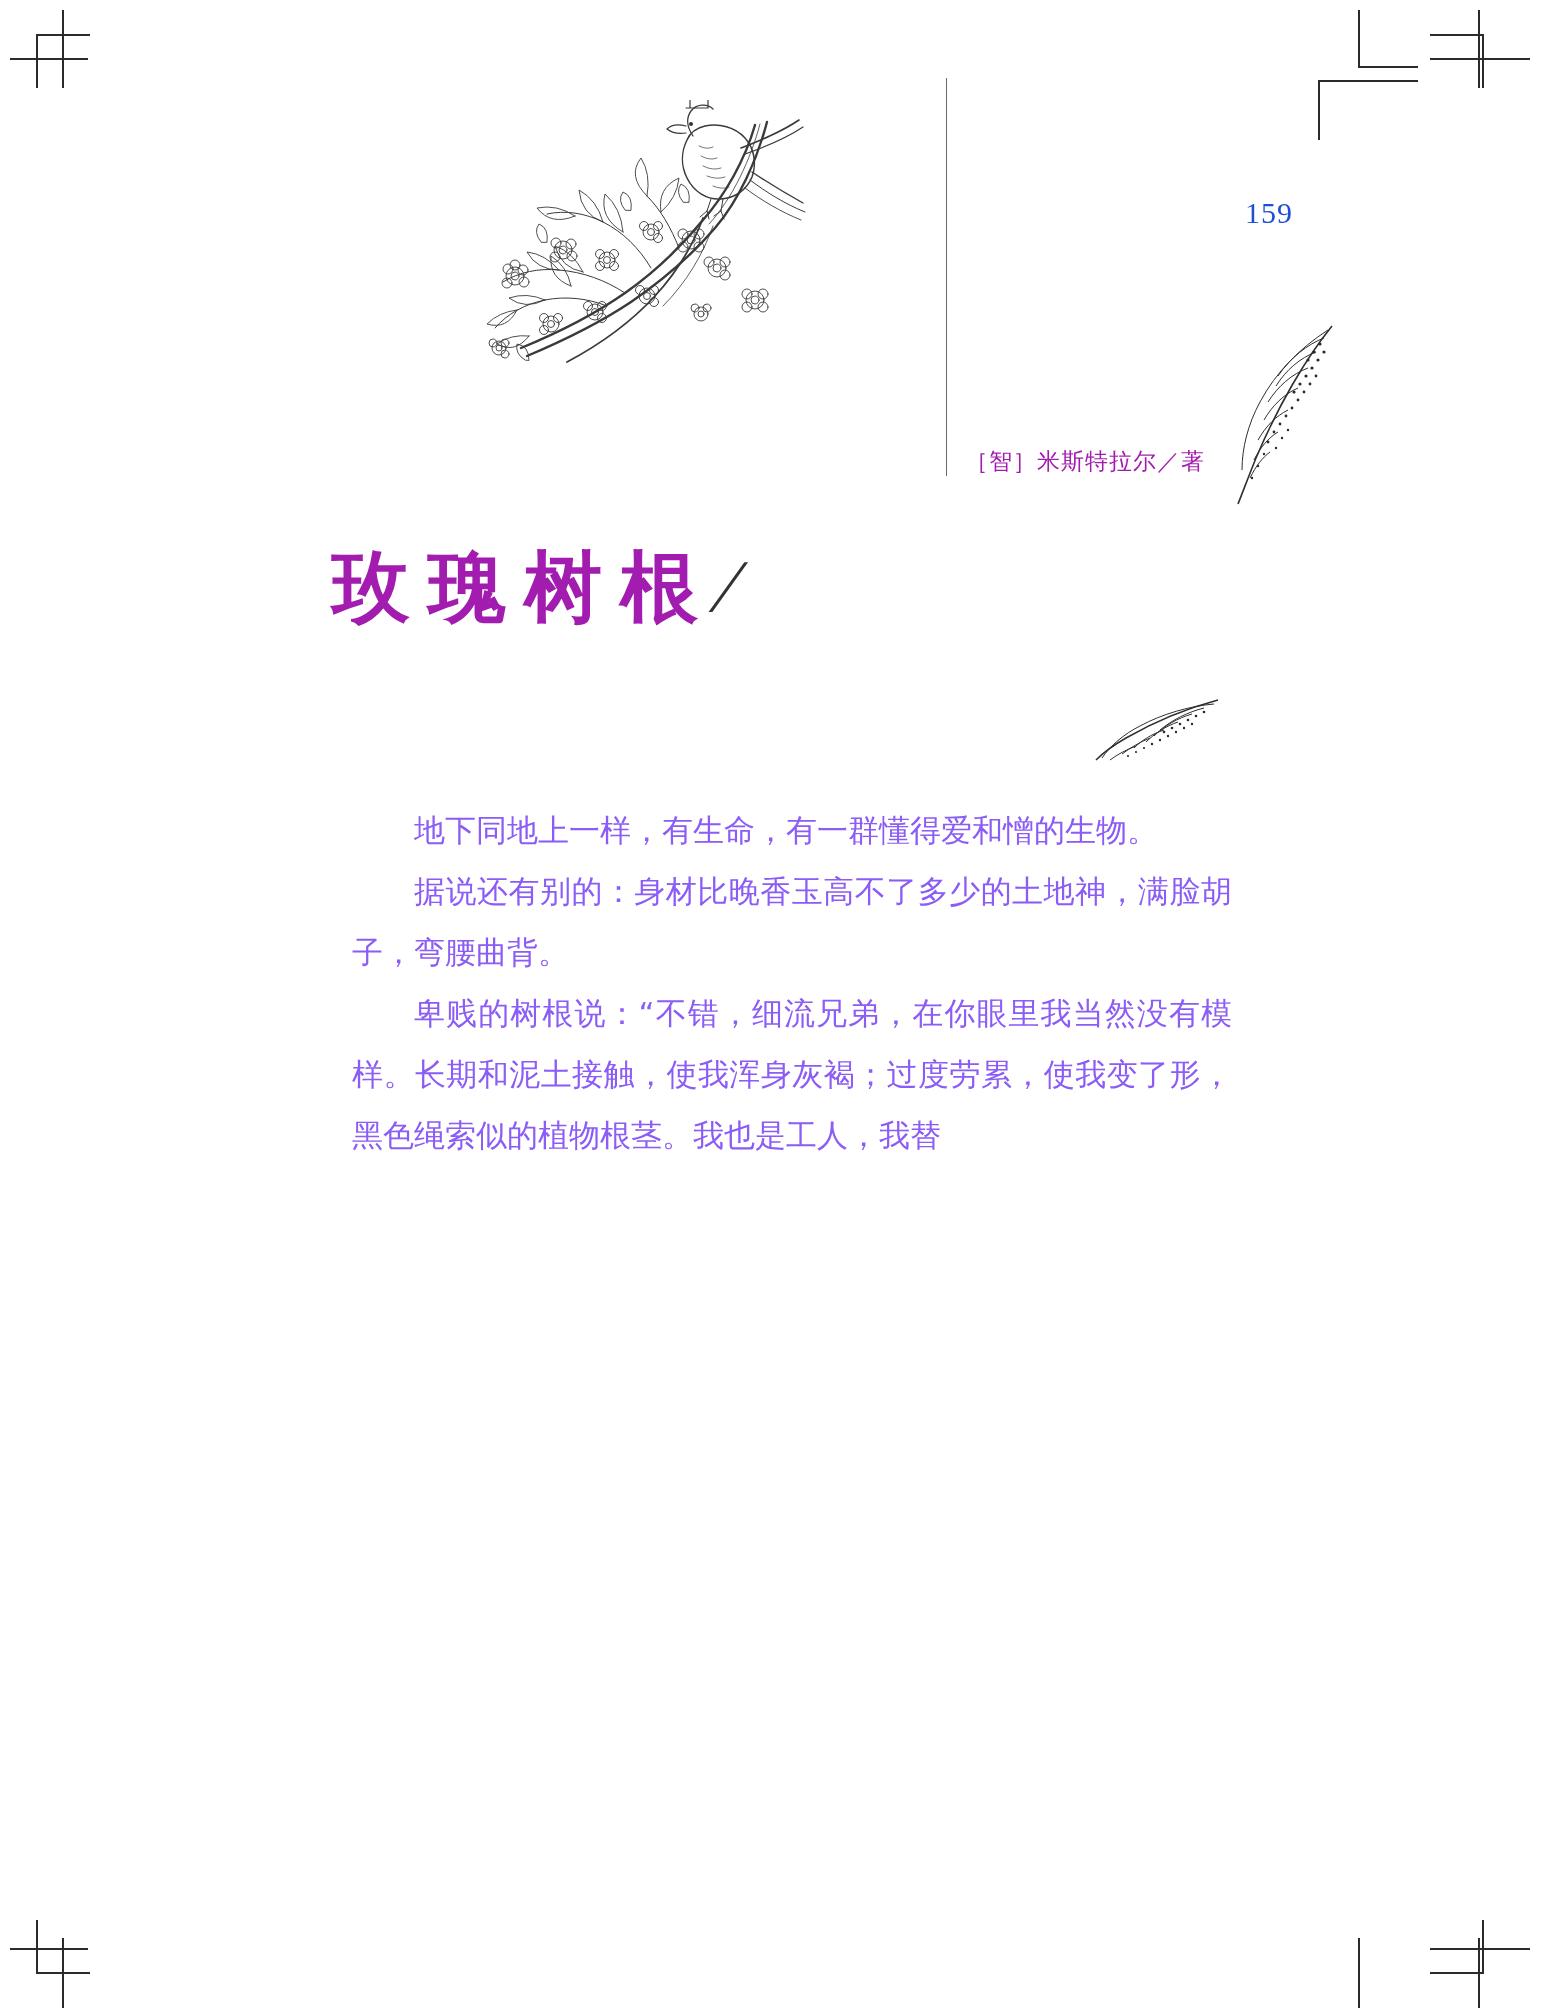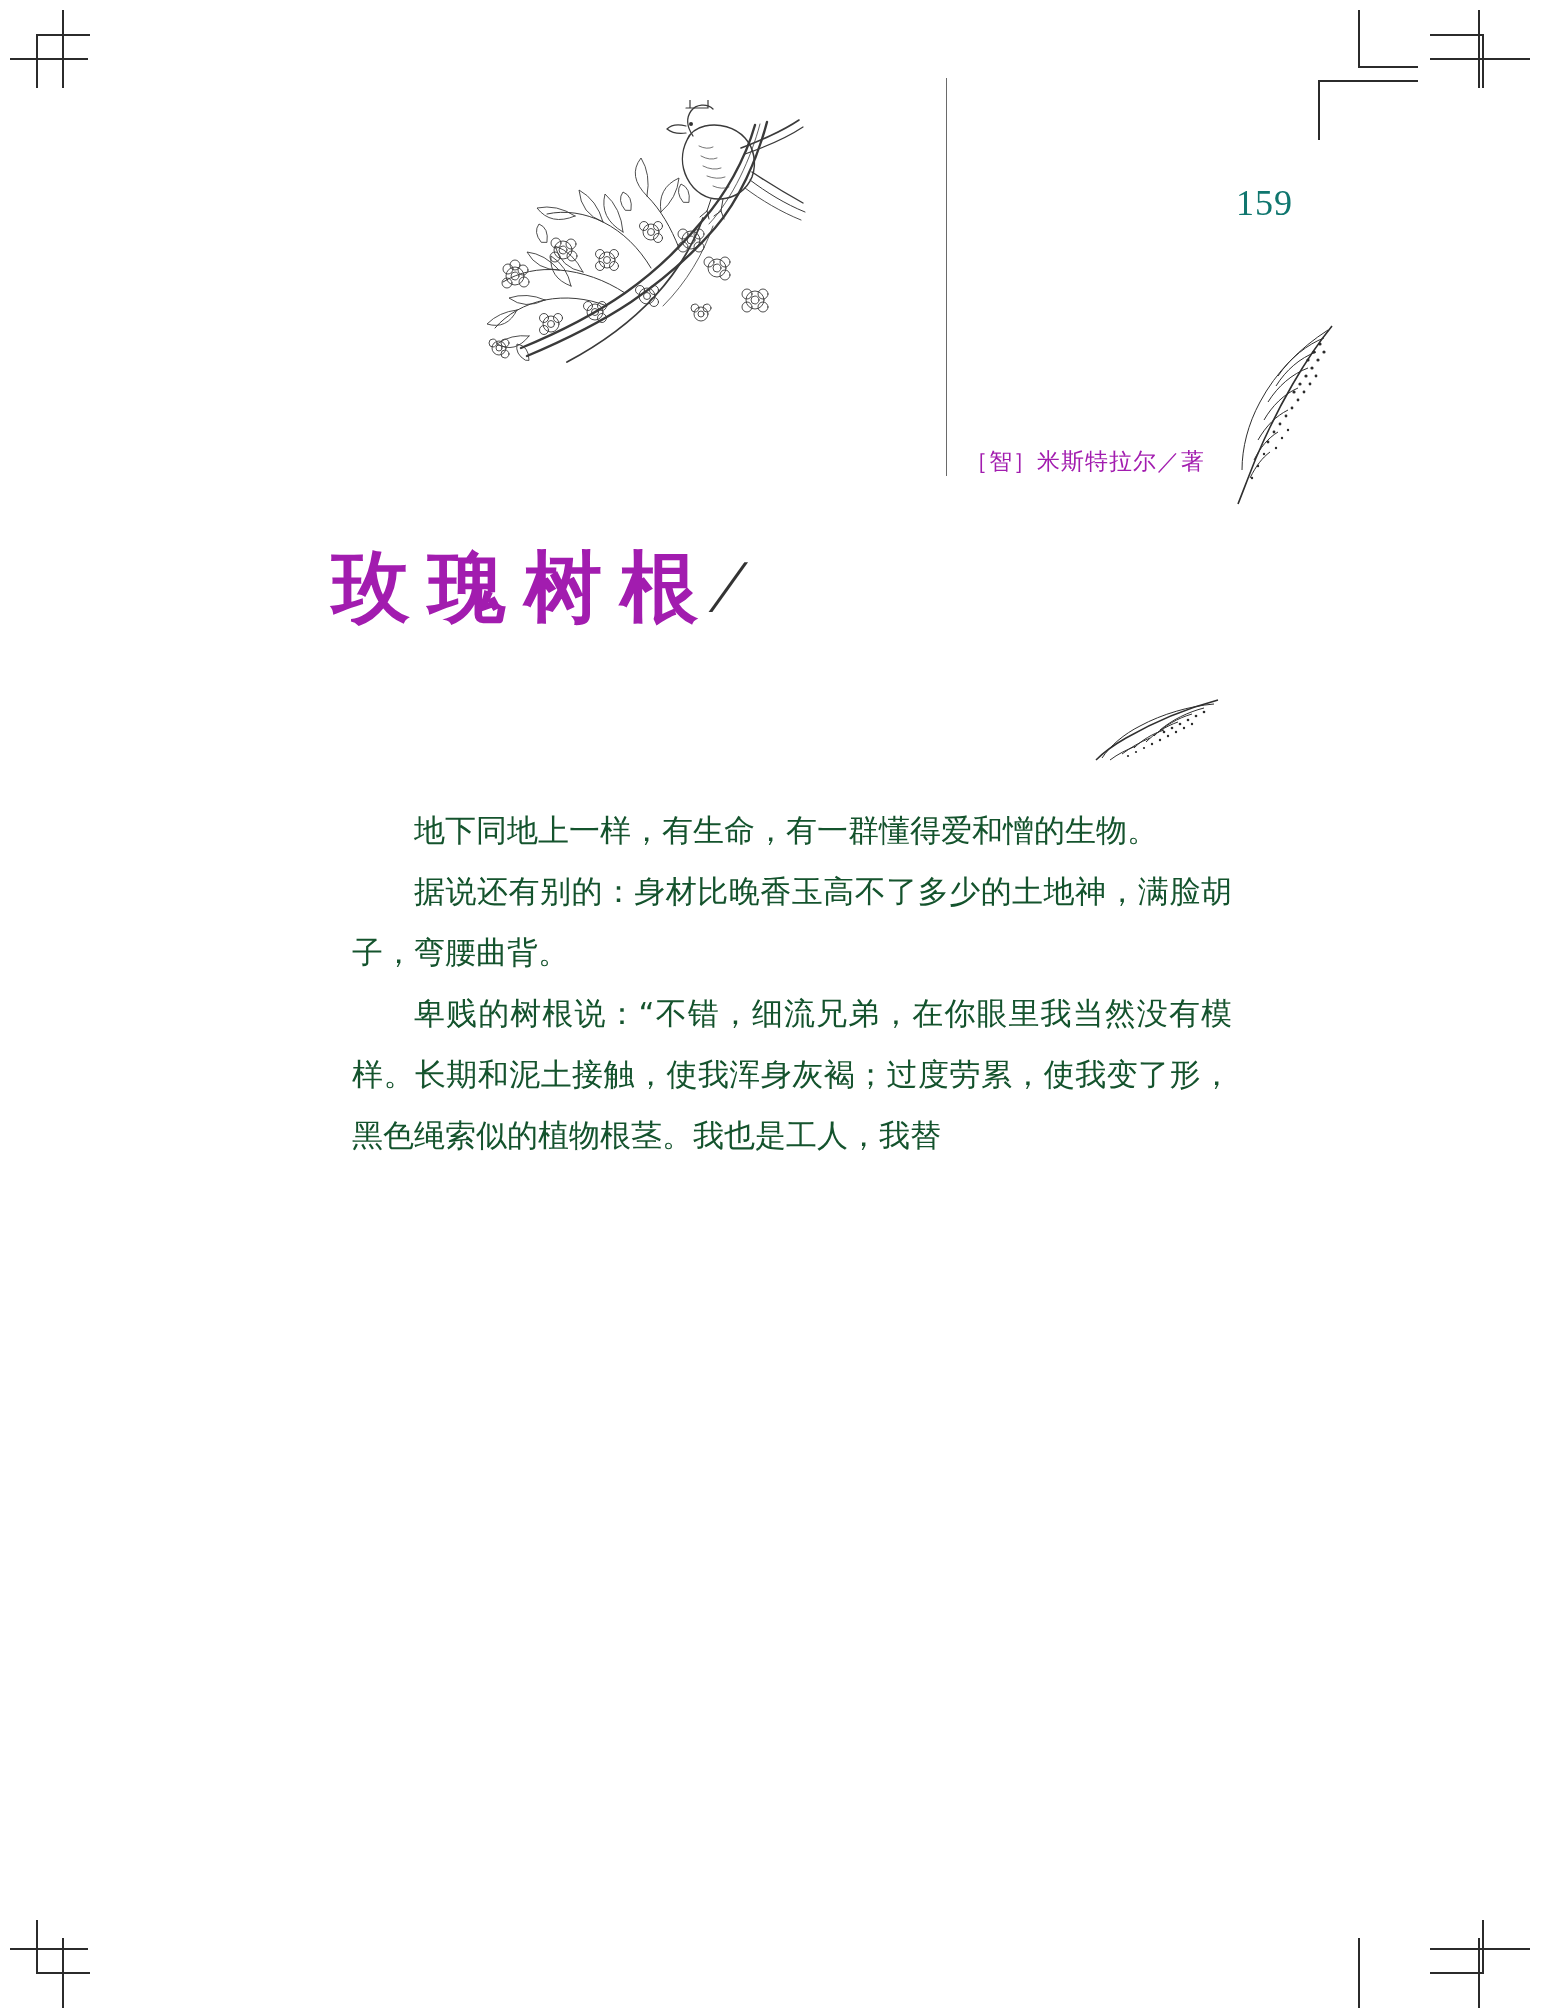--- a/index.html
+++ b/index.html
@@ -41,24 +41,24 @@
 
   .crop-br-a { left: 1430px; top: 1948px; width: 100px; height: 0; border-top-width: 2px; }
   .crop-br-b { left: 1478px; top: 1938px; width: 0; height: 70px; border-left-width: 2px; }
   .crop-br-c { left: 1430px; top: 1920px; width: 52px; height: 52px; border-bottom-width: 2px; border-right-width: 2px; }
   .crop-br-d { left: 1358px; top: 1938px; width: 0; height: 70px; border-left-width: 2px; }
 
   
   .folio {
     position: absolute;
     right: 250px;
-    top: 182px;
-    font-size: 36px;
+    top: 196px;
+    font-size: 30px;
     letter-spacing: 1px;
-    color: #0f766e;
+    color: #1d4ed8;
     font-family: "Liberation Serif", serif;
   }
 
   
   .vrule {
     position: absolute;
     left: 946px;
     top: 78px;
     width: 1px;
     height: 398px;
@@ -119,21 +119,21 @@
 
   
   .body-text {
     position: absolute;
     left: 352px;
     top: 800px;
     width: 880px;
     font-family: "DejaVu Sans", "Liberation Sans", sans-serif;
     font-size: 31px;
     line-height: 61px;
-    color: #14532d;
+    color: #8b5cf6;
     text-align: justify;
   }
   .body-text p {
     margin: 0;
     text-indent: 2em;
   }
 </style>
 </head>
 <body>
 

